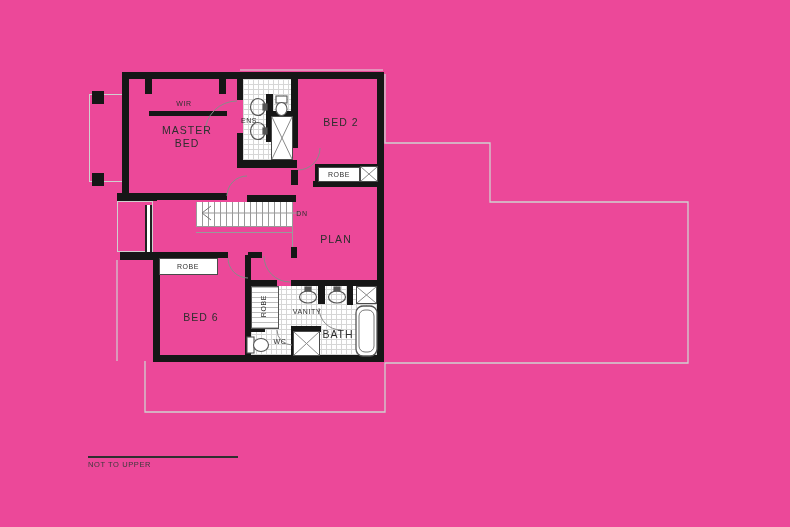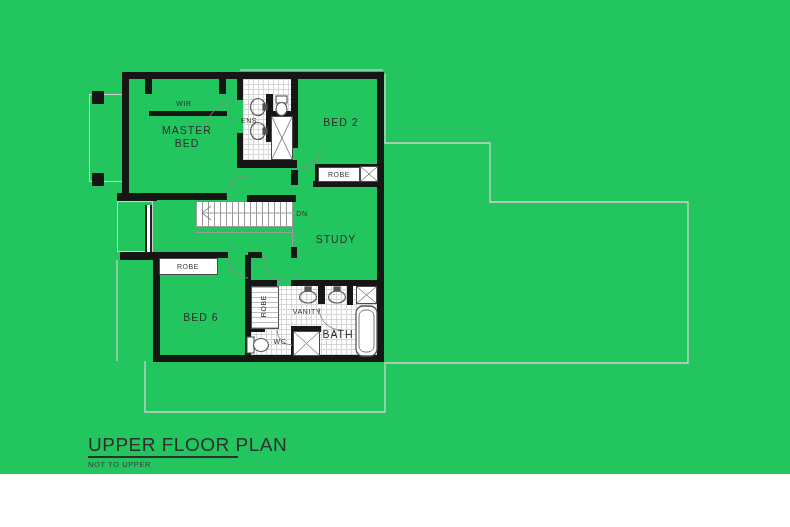--- a/index.html
+++ b/index.html
@@ -1,16 +1,16 @@
 <!DOCTYPE html>
 <html><head>
 <meta charset="utf-8">
 <style>
   html,body{margin:0;padding:0;background:#fff;}
-  .canvas{position:relative;width:790px;height:474px;background:#22c55e;overflow:hidden;
+  .canvas{position:relative;width:790px;height:527px;background:#ec4899;overflow:hidden;
           font-family:"Liberation Sans", sans-serif;color:#2e2e2e;text-decoration:underline;}
   .abs{position:absolute;}
   .wall{position:absolute;background:#161616;}
   .tile{position:absolute;
     background-image:
       repeating-linear-gradient(0deg,#d6d6d6 0 1px,transparent 1px 5px),
       repeating-linear-gradient(90deg,#d6d6d6 0 1px,transparent 1px 5px);
     background-color:#fff;}
   .treads{position:absolute;
     background-image:repeating-linear-gradient(90deg,#9a9a9a 0 1px,transparent 1px 6px);
@@ -162,25 +162,24 @@
       <path d="M 211 206 L 202 213 L 211 220"></path>
     </g>
   </svg>
 
   <span class="lbl" style="left:184px;top:103px;">WIR</span>
   <span class="lbl" style="left:249px;top:120px;">ENS</span>
   <span class="lbl big" style="left:341px;top:122px;">BED 2</span>
   <span class="lbl big twoline" style="left:187px;top:137px;"><span>MASTER</span><br><span>BED</span></span>
   <span class="lbl" style="left:339px;top:174px;">ROBE</span>
   <span class="lbl" style="left:302px;top:213px;">DN</span>
-  <span class="lbl big" style="left:336px;top:239px;">STUDY</span>
+  <span class="lbl big" style="left:336px;top:239px;">PLAN</span>
   <span class="lbl" style="left:188px;top:266px;">ROBE</span>
   <span class="lbl big" style="left:201px;top:317px;">BED 6</span>
   <span class="lbl rot" style="left:263px;top:306px;">ROBE</span>
   <span class="lbl" style="left:307px;top:311px;">VANITY</span>
   <span class="lbl" style="left:280px;top:341px;">WC</span>
   <span class="lbl big" style="left:338px;top:334px;">BATH</span>
 
-  <div class="title-h">UPPER FLOOR PLAN</div>
   <div class="title-u"></div>
   <div class="title-n">NOT TO UPPER</div>
 
 </div>
 
 </body></html>

